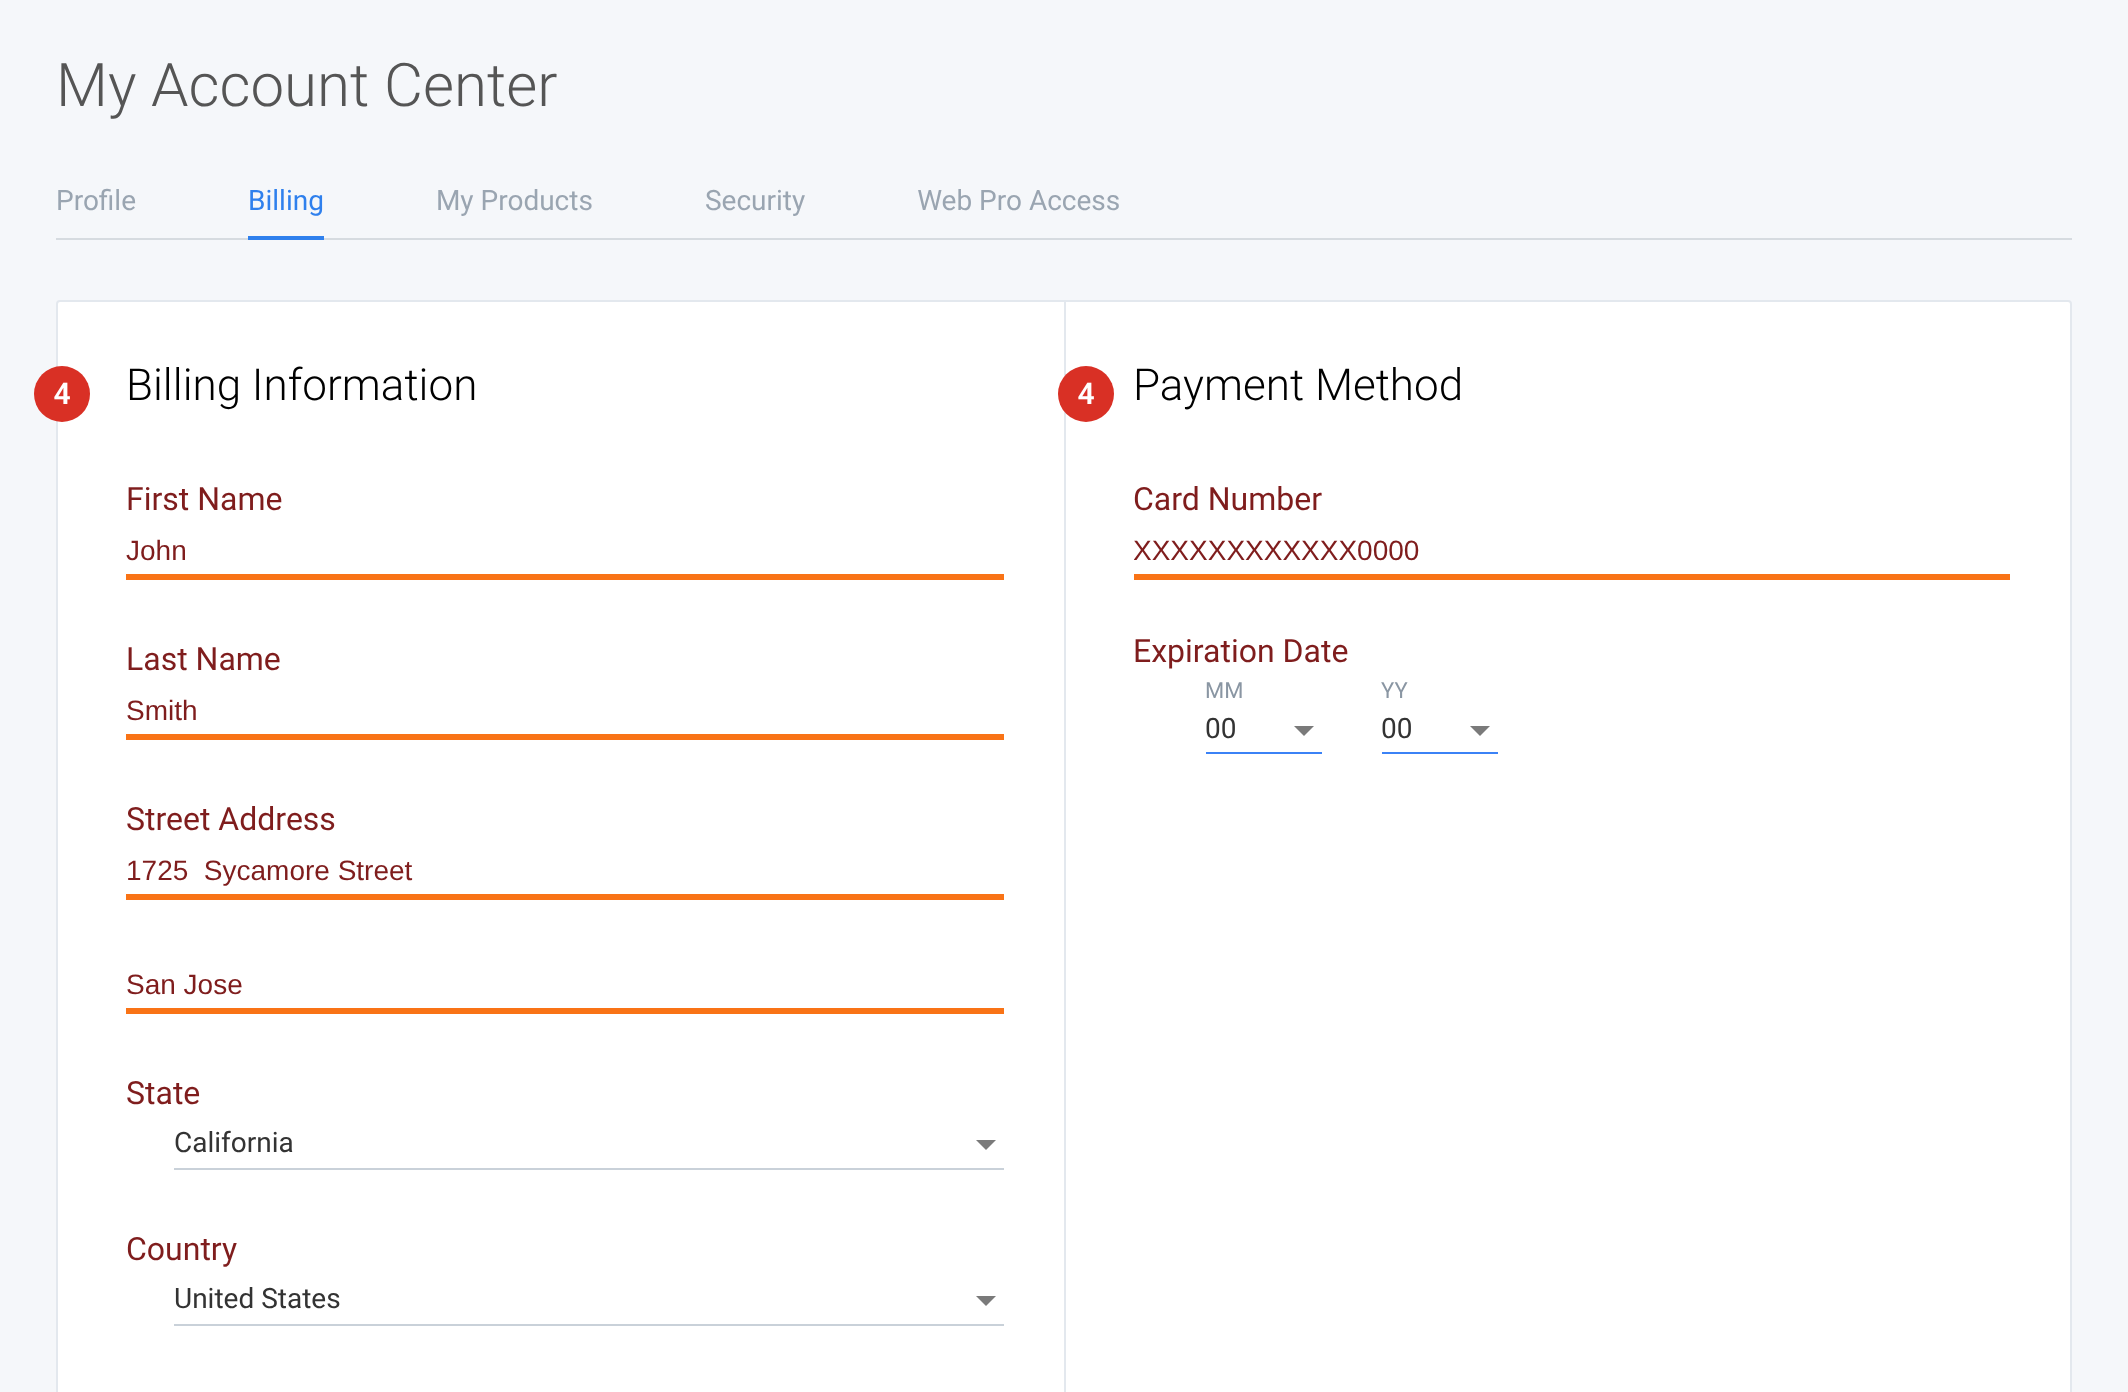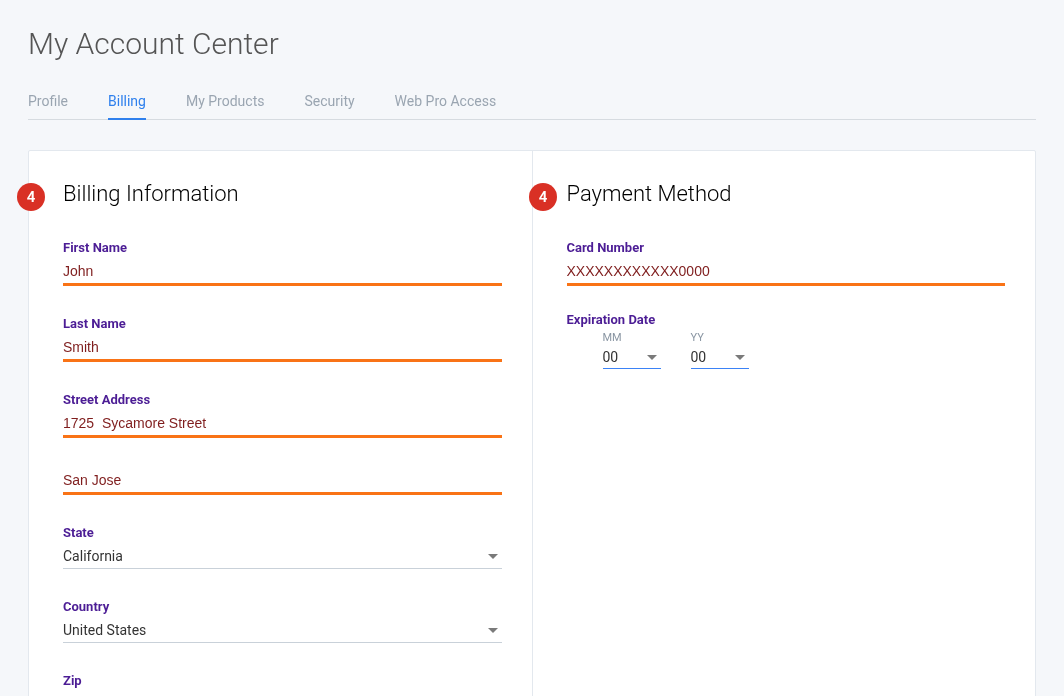--- a/index.html
+++ b/index.html
@@ -14,21 +14,21 @@
   .page-title {
     font-size: 30px;
     font-weight: 300;
     color: #555;
     margin-bottom: 24px;
     margin-top: 6px;
   }
   .tabs {
     display: flex;
     border-bottom: 1px solid #d6dbe0;
-    gap: 40px;
+    gap: 56px;
     margin-bottom: 30px;
   }
   .tab {
     padding: 8px 0 10px 0;
     font-size: 14px;
     color: #9aa5b1;
     cursor: pointer;
     position: relative;
   }
   .tab.active {
@@ -70,39 +70,39 @@
     max-width: 460px;
   }
   .field {
     display: flex;
     flex-direction: column;
     flex: 1 1 200px;
     min-width: 200px;
   }
   .field.full { flex: 1 1 100%; }
   .field-label {
-    font-size: 13px;
-    color: #4c1d95;
+    font-size: 16px;
+    color: #7f1d1d;
     margin-bottom: 4px;
-    font-weight: bold;
   }
   .field-input {
     border: none;
     border-bottom: 3px solid #f97316;
     font-size: 14px;
     padding: 4px 0;
     color: #7f1d1d;
     background: transparent;
     outline: none;
   }
   .select-wrap {
     display: flex;
     align-items: center;
     border-bottom: 1px solid #c9d1d9;
     justify-content: space-between;
+    margin-left: 24px;
   }
   .select-value {
     font-size: 14px;
     color: #333;
     padding: 4px 0;
   }
   .caret {
     width: 0; height: 0;
     border-left: 5px solid transparent;
     border-right: 5px solid transparent;

